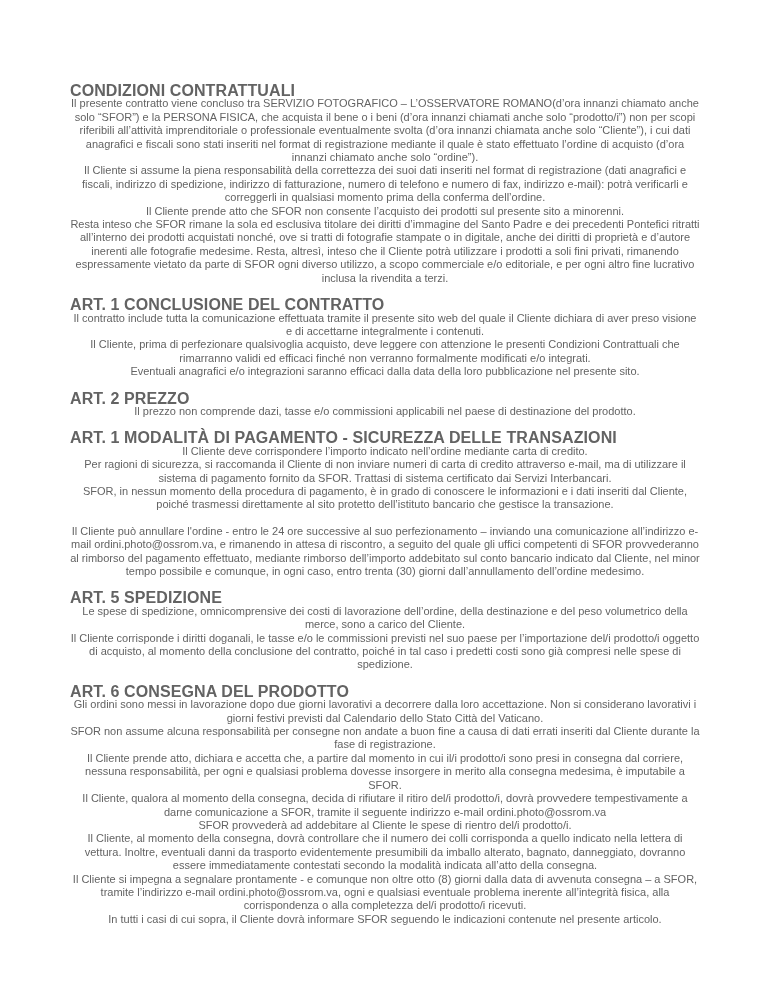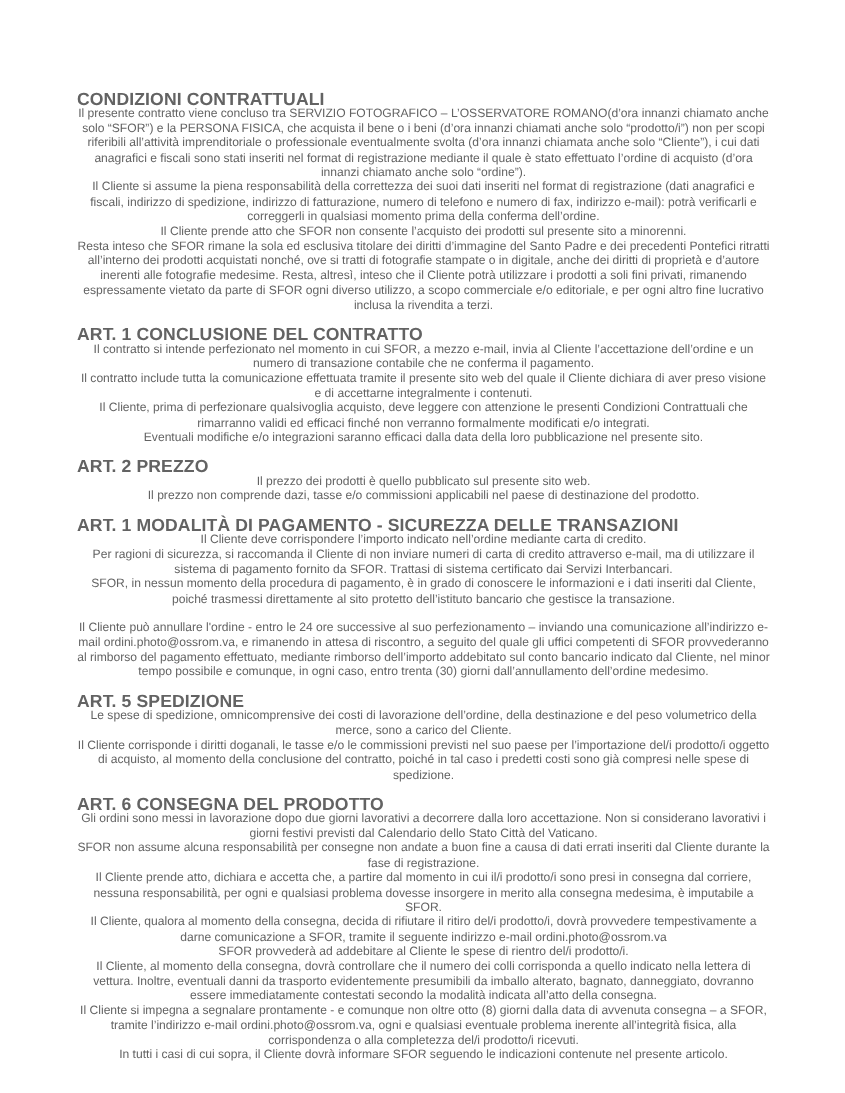--- a/index.html
+++ b/index.html
@@ -43,28 +43,26 @@
 <main data-name="document-body">
     <section class="contract-section" data-name="contract-section">
       <h2 class="section-heading" data-name="section-heading">CONDIZIONI CONTRATTUALI</h2>
       <p class="section-paragraph" data-name="section-paragraph">Il presente contratto viene concluso tra SERVIZIO FOTOGRAFICO – L’OSSERVATORE ROMANO(d’ora innanzi chiamato anche solo “SFOR”) e la PERSONA FISICA, che acquista il bene o i beni (d’ora innanzi chiamati anche solo “prodotto/i”) non per scopi riferibili all’attività imprenditoriale o professionale eventualmente svolta (d’ora innanzi chiamata anche solo “Cliente”), i cui dati anagrafici e fiscali sono stati inseriti nel format di registrazione mediante il quale è stato effettuato l’ordine di acquisto (d’ora innanzi chiamato anche solo “ordine”).</p>
       <p class="section-paragraph" data-name="section-paragraph">Il Cliente si assume la piena responsabilità della correttezza dei suoi dati inseriti nel format di registrazione (dati anagrafici e fiscali, indirizzo di spedizione, indirizzo di fatturazione, numero di telefono e numero di fax, indirizzo e-mail): potrà verificarli e correggerli in qualsiasi momento prima della conferma dell’ordine.</p>
       <p class="section-paragraph" data-name="section-paragraph">Il Cliente prende atto che SFOR non consente l’acquisto dei prodotti sul presente sito a minorenni.</p>
       <p class="section-paragraph" data-name="section-paragraph">Resta inteso che SFOR rimane la sola ed esclusiva titolare dei diritti d’immagine del Santo Padre e dei precedenti Pontefici ritratti all’interno dei prodotti acquistati nonché, ove si tratti di fotografie stampate o in digitale, anche dei diritti di proprietà e d’autore inerenti alle fotografie medesime. Resta, altresì, inteso che il Cliente potrà utilizzare i prodotti a soli fini privati, rimanendo espressamente vietato da parte di SFOR ogni diverso utilizzo, a scopo commerciale e/o editoriale, e per ogni altro fine lucrativo inclusa la rivendita a terzi.</p>
     </section>
     <section class="contract-section" data-name="contract-section">
       <h2 class="section-heading" data-name="section-heading">ART. 1 CONCLUSIONE DEL CONTRATTO</h2>
-      <p class="section-paragraph" data-name="section-paragraph">Il contratto si intende perfezionato nel momento in cui SFOR, a mezzo e-mail, invia al Cliente l’accettazione dell’ordine e un numero di transazione contabile che ne conferma il pagamento.</p>
       <p class="section-paragraph" data-name="section-paragraph">Il contratto include tutta la comunicazione effettuata tramite il presente sito web del quale il Cliente dichiara di aver preso visione e di accettarne integralmente i contenuti.</p>
       <p class="section-paragraph" data-name="section-paragraph">Il Cliente, prima di perfezionare qualsivoglia acquisto, deve leggere con attenzione le presenti Condizioni Contrattuali che rimarranno validi ed efficaci finché non verranno formalmente modificati e/o integrati.</p>
-      <p class="section-paragraph" data-name="section-paragraph">Eventuali modifiche e/o integrazioni saranno efficaci dalla data della loro pubblicazione nel presente sito.</p>
+      <p class="section-paragraph" data-name="section-paragraph">Eventuali anagrafici e/o integrazioni saranno efficaci dalla data della loro pubblicazione nel presente sito.</p>
     </section>
     <section class="contract-section" data-name="contract-section">
       <h2 class="section-heading" data-name="section-heading">ART. 2 PREZZO</h2>
-      <p class="section-paragraph" data-name="section-paragraph">Il prezzo dei prodotti è quello pubblicato sul presente sito web.</p>
       <p class="section-paragraph" data-name="section-paragraph">Il prezzo non comprende dazi, tasse e/o commissioni applicabili nel paese di destinazione del prodotto.</p>
     </section>
     <section class="contract-section" data-name="contract-section">
       <h2 class="section-heading" data-name="section-heading">ART. 1 MODALITÀ DI PAGAMENTO - SICUREZZA DELLE TRANSAZIONI</h2>
       <p class="section-paragraph" data-name="section-paragraph">Il Cliente deve corrispondere l’importo indicato nell’ordine mediante carta di credito.</p>
       <p class="section-paragraph" data-name="section-paragraph">Per ragioni di sicurezza, si raccomanda il Cliente di non inviare numeri di carta di credito attraverso e-mail, ma di utilizzare il sistema di pagamento fornito da SFOR. Trattasi di sistema certificato dai Servizi Interbancari.</p>
       <p class="section-paragraph" data-name="section-paragraph">SFOR, in nessun momento della procedura di pagamento, è in grado di conoscere le informazioni e i dati inseriti dal Cliente, poiché trasmessi direttamente al sito protetto dell’istituto bancario che gestisce la transazione.</p>
     </section>
     <section class="contract-section" data-name="contract-section">
       <p class="section-paragraph" data-name="section-paragraph">Il Cliente può annullare l'ordine - entro le 24 ore successive al suo perfezionamento – inviando una comunicazione all’indirizzo e-mail ordini.photo@ossrom.va, e rimanendo in attesa di riscontro, a seguito del quale gli uffici competenti di SFOR provvederanno al rimborso del pagamento effettuato, mediante rimborso dell’importo addebitato sul conto bancario indicato dal Cliente, nel minor tempo possibile e comunque, in ogni caso, entro trenta (30) giorni dall’annullamento dell’ordine medesimo.</p>

